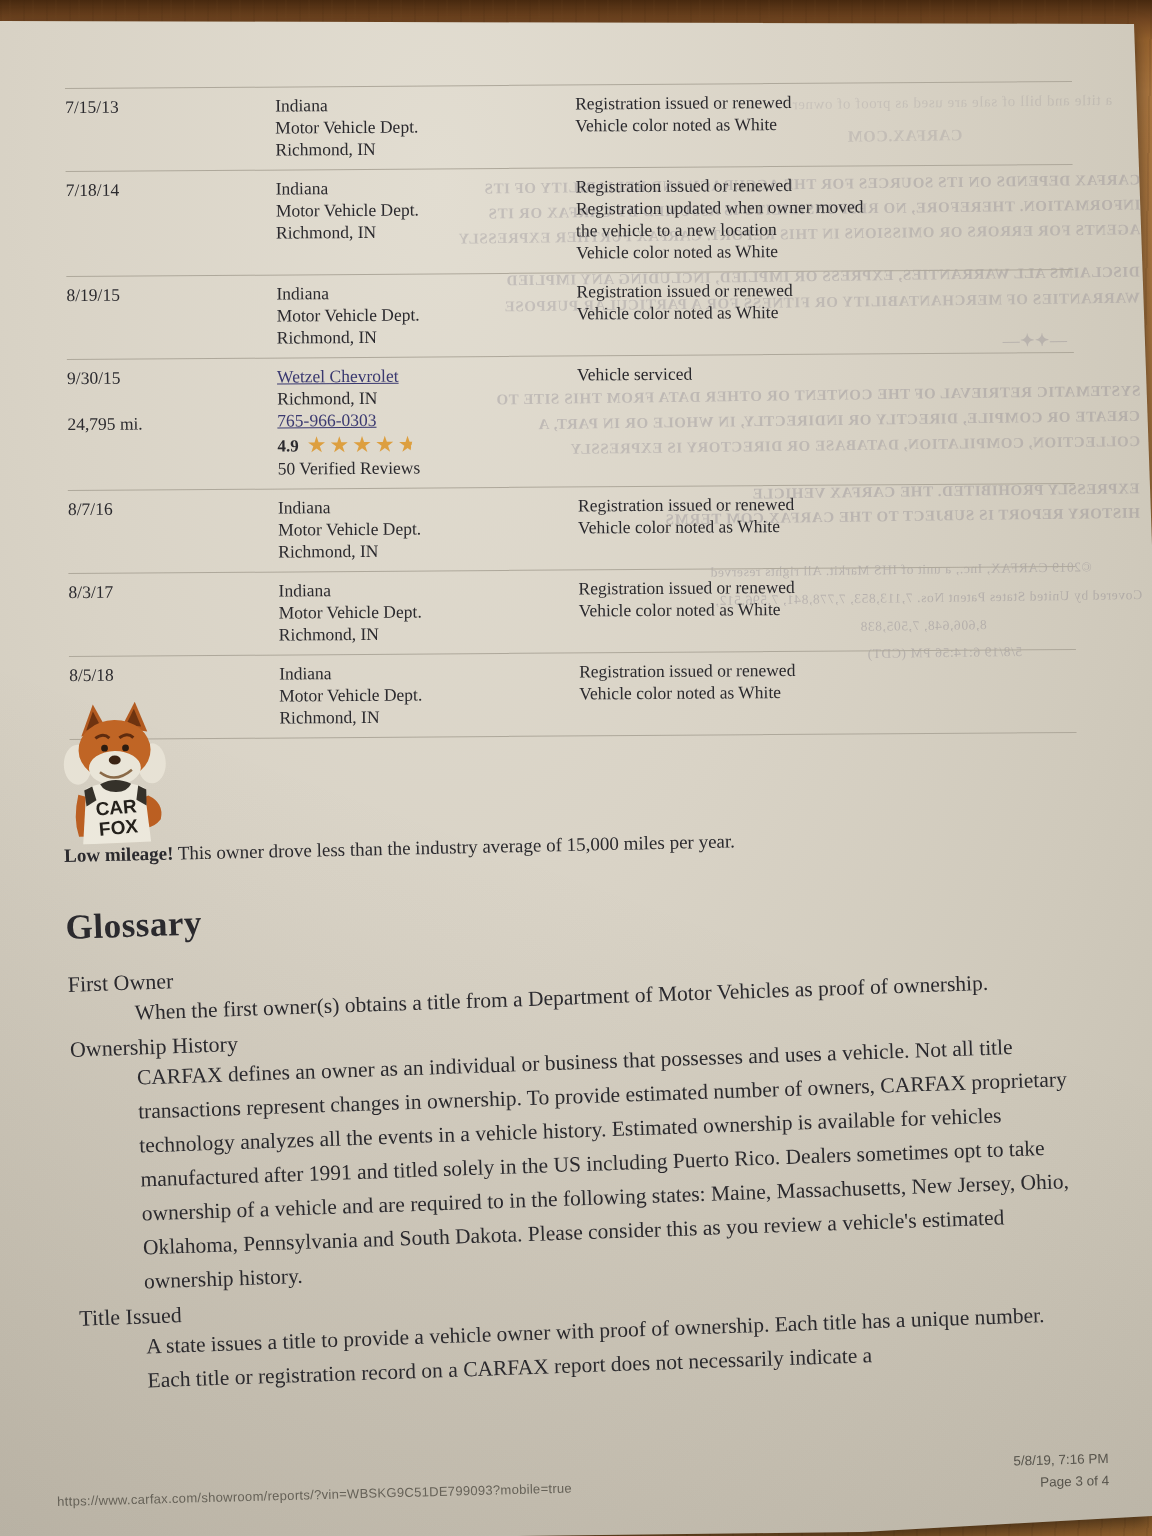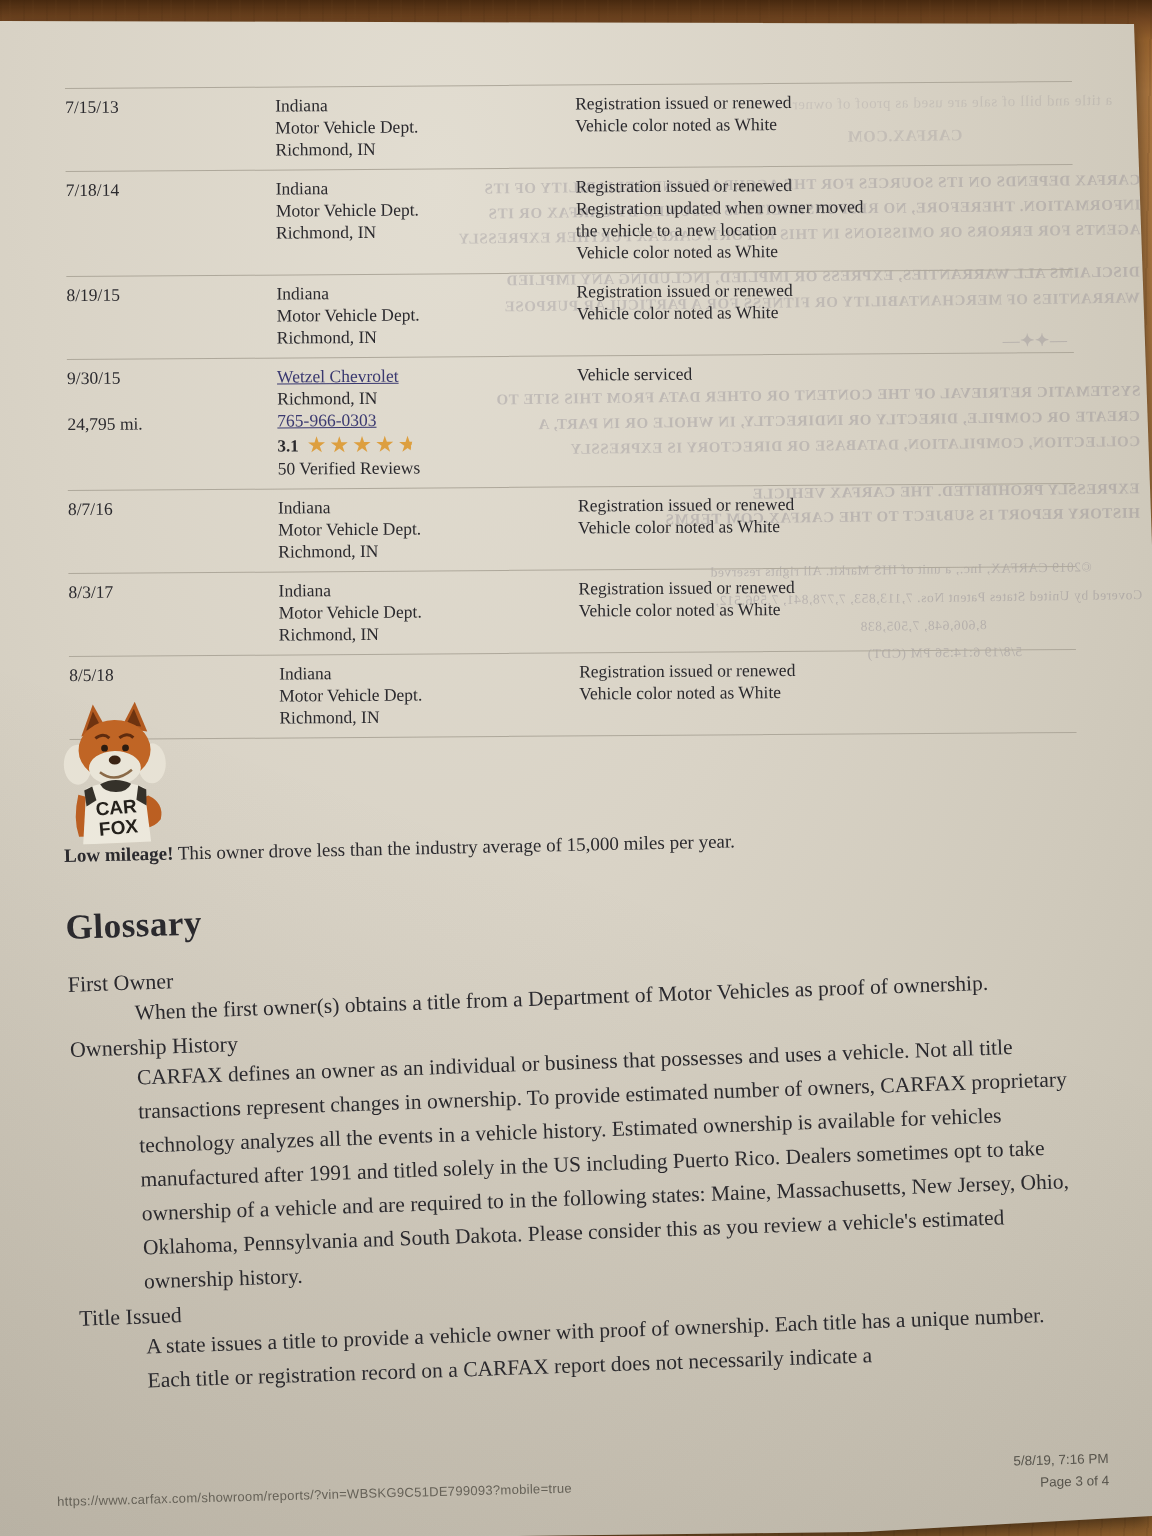--- a/index.html
+++ b/index.html
@@ -155,21 +155,21 @@
     <div class="trow">
       <div class="cell">
         <div>9/30/15</div>
         <div class="mileage">24,795 mi.</div>
       </div>
       <div class="cell">
         <div class="lnk">Wetzel Chevrolet</div>
         <div>Richmond, IN</div>
         <div class="lnk">765-966-0303</div>
         <div class="rating-line">
-          <span class="rating-num">3.1</span>
+          <span class="rating-num">4.9</span>
           <span><span class="stars">★★★★</span><span class="star-partial">★</span></span>
         </div>
         <div>50 Verified Reviews</div>
       </div>
       <div class="cell">
         <div>Vehicle serviced</div>
       </div>
     </div>
 
     <div class="trow">

